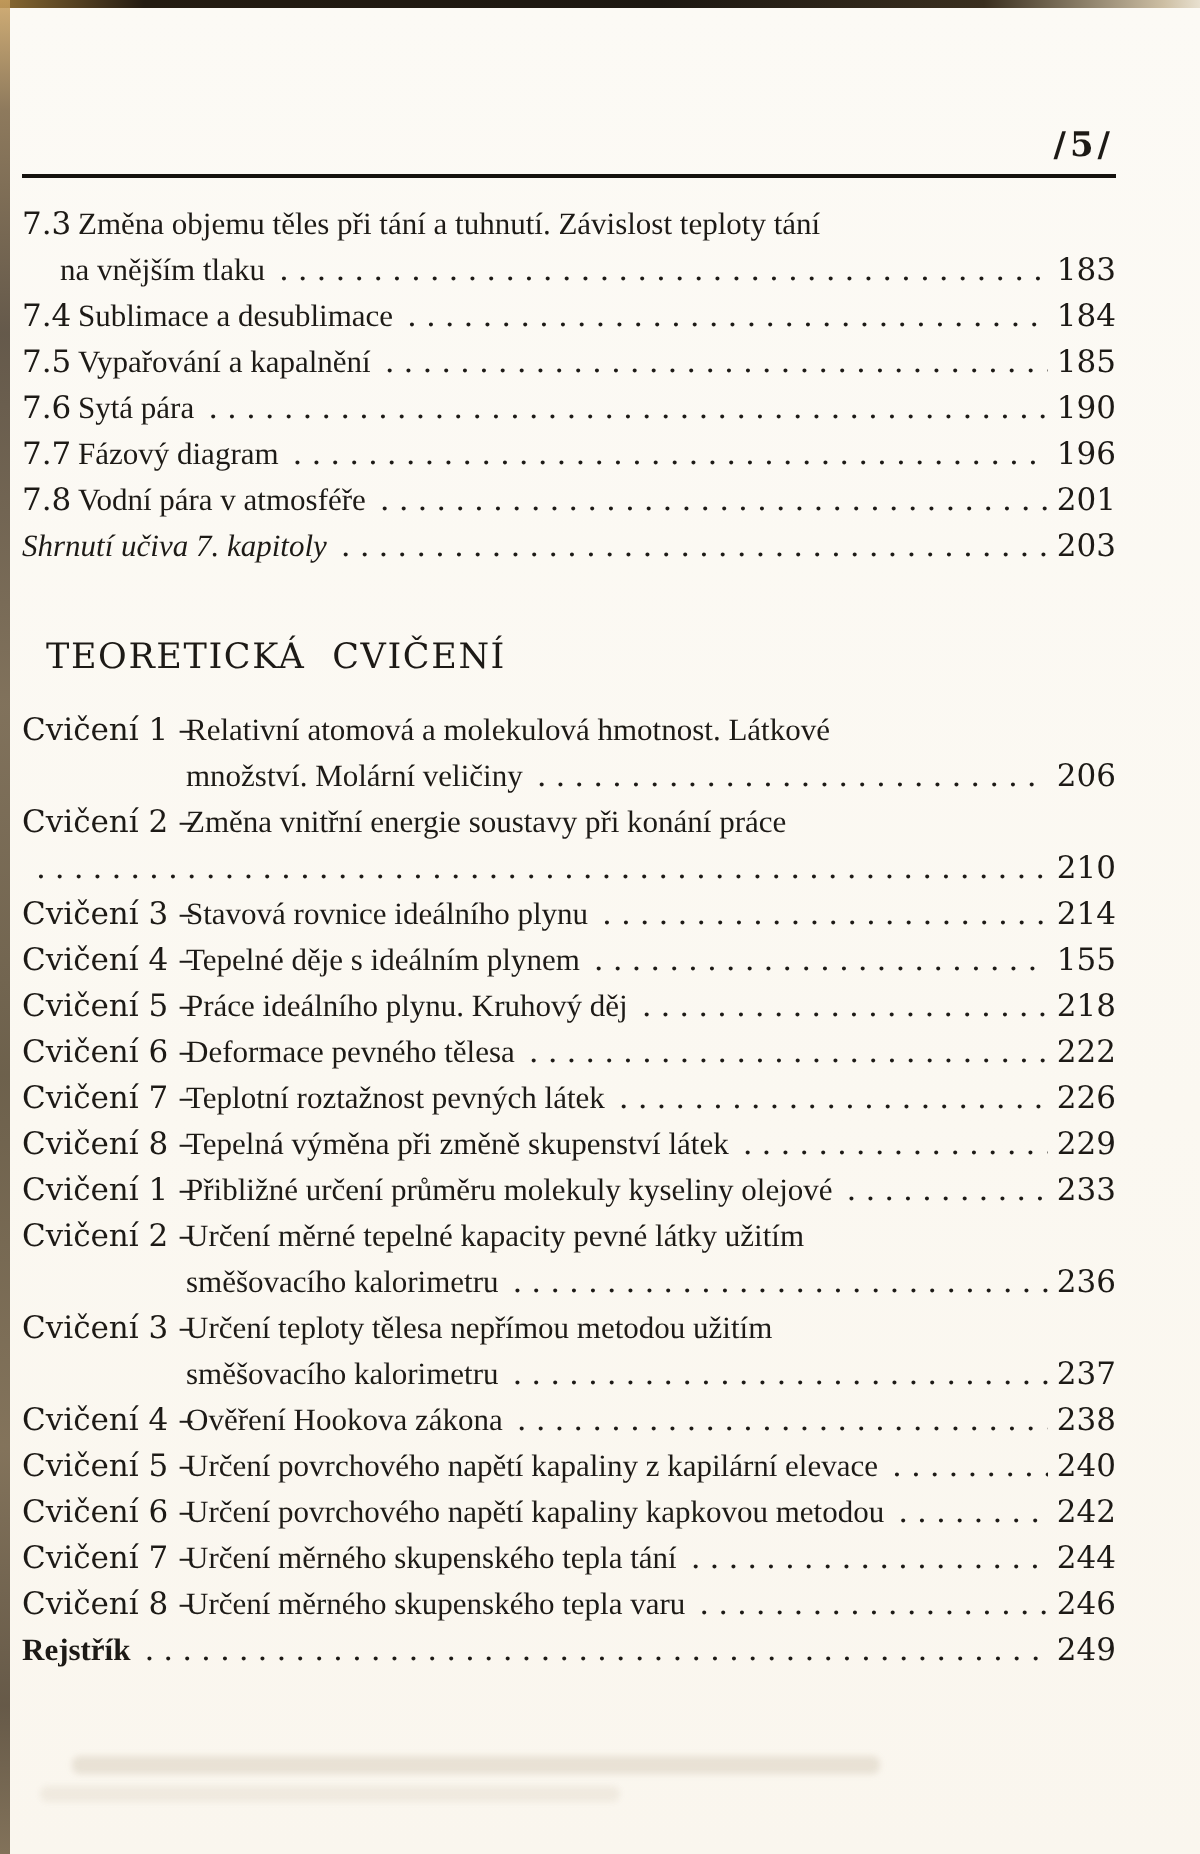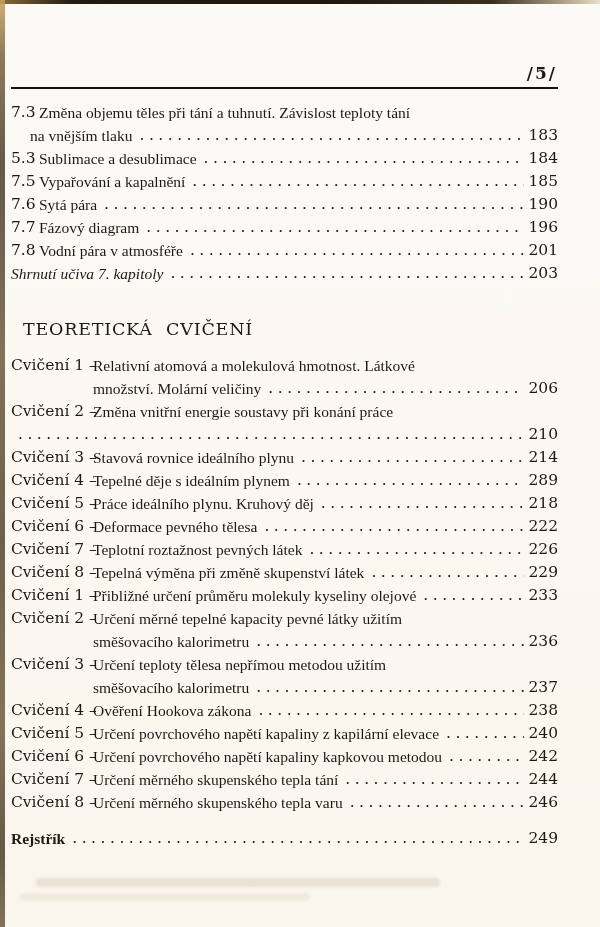--- a/index.html
+++ b/index.html
@@ -60,21 +60,21 @@
 
   
   .toc { margin-top: 12px; font-size: 15.5px; line-height: 23px; }
   .toc-section { margin: 0; }
   .section-heading {
     font-size: 17.5px; font-weight: 400;
     letter-spacing: 0.8px; word-spacing: 7px;
     line-height: 26px;
     margin: 31px 0 12px 12px;
   }
-  .sec-index { margin-top: 13px; }
+  .sec-index { }
   .sec-chapter { margin-top: 0; }
 
   .entry { margin: 0; }
   .line { display: flex; align-items: flex-end; white-space: nowrap; }
   .label { flex: none; }
   .sec-chapter .label, .sec-index .label { width: 28px; }
   .sec-exercises .label { width: 82px; }
   .sec-chapter .cont { padding-left: 19px; }
   .sec-exercises .cont { padding-left: 82px; }
   .text { flex: none; font-family: Liberation Serif, serif; }
@@ -113,21 +113,21 @@
               <span class="text">Změna objemu těles při tání a tuhnutí. Závislost teploty tání</span>
             </div>
             <div class="line">
               <span class="text cont">na vnějším tlaku</span>
               <span class="leader"></span>
               <span class="pg">183</span>
             </div>
           </div>
           <div class="entry">
             <div class="line">
-              <span class="label">5.3</span>
+              <span class="label">7.4</span>
               <span class="text">Sublimace a desublimace</span>
               <span class="leader"></span>
               <span class="pg">184</span>
             </div>
           </div>
           <div class="entry">
             <div class="line">
               <span class="label">7.5</span>
               <span class="text">Vypařování a kapalnění</span>
               <span class="leader"></span>
@@ -195,21 +195,21 @@
               <span class="text">Stavová rovnice ideálního plynu</span>
               <span class="leader"></span>
               <span class="pg">214</span>
             </div>
           </div>
           <div class="entry">
             <div class="line">
               <span class="label">Cvičení 4 –</span>
               <span class="text">Tepelné děje s ideálním plynem</span>
               <span class="leader"></span>
-              <span class="pg">289</span>
+              <span class="pg">155</span>
             </div>
           </div>
           <div class="entry">
             <div class="line">
               <span class="label">Cvičení 5 –</span>
               <span class="text">Práce ideálního plynu. Kruhový děj</span>
               <span class="leader"></span>
               <span class="pg">218</span>
             </div>
           </div>

